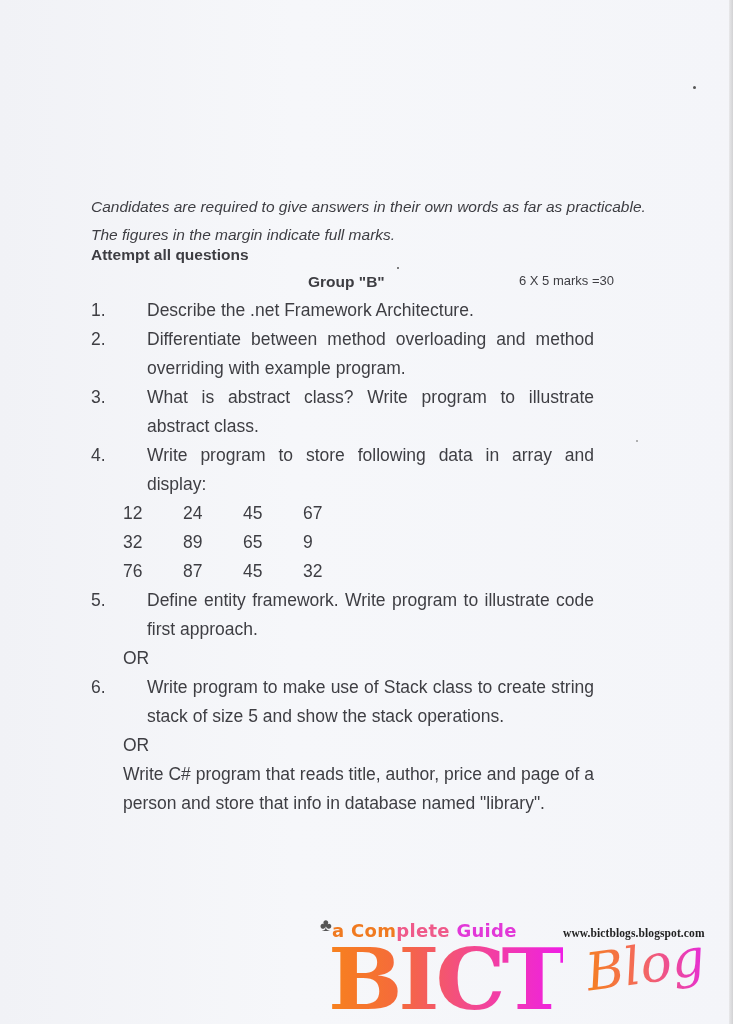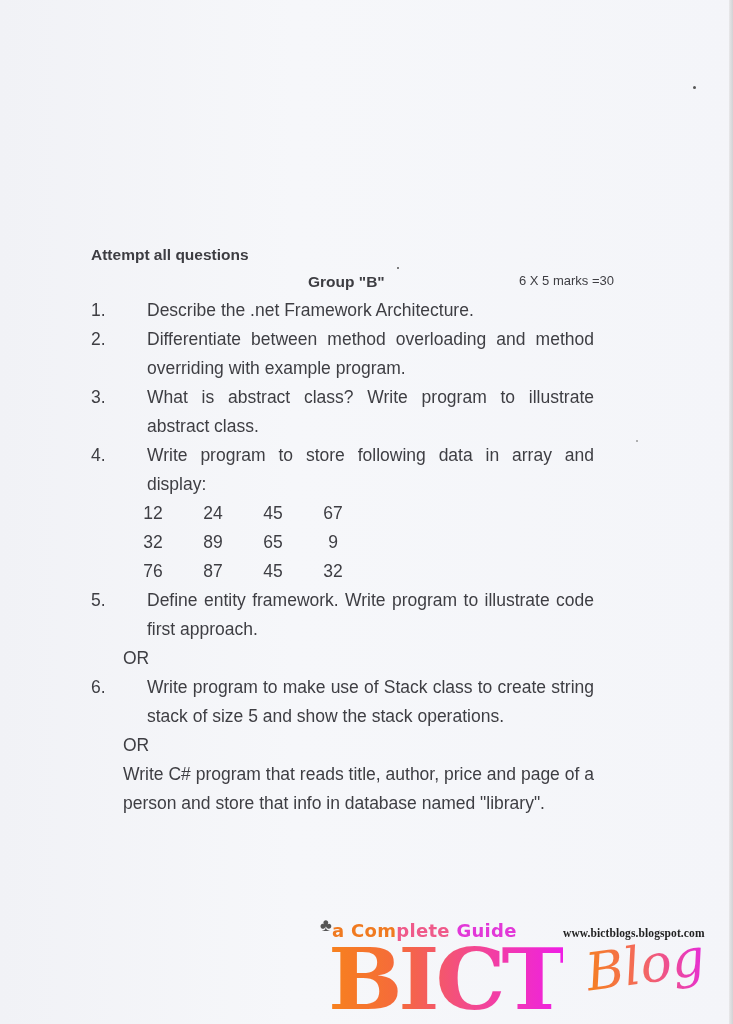--- a/index.html
+++ b/index.html
@@ -56,21 +56,21 @@
       position: absolute; left: 91px; top: 296px; width: 503px;
       font-size: 17.5px; line-height: 29px; color: #3e3e43;
     }
     .q { position: relative; padding-left: 32px; text-align: justify; }
     .q-num { position: absolute; left: 0; top: 0; }
     .q-text { display: block; margin-left: 24px; }
     .q-or { padding-left: 32px; }
     .q-alt { padding-left: 32px; text-align: justify; }
 
     .array-table { margin-left: 32px; border-collapse: collapse; }
-    .array-table td { width: 60px; padding: 0; font-size: 17.5px; line-height: 29px; color: #3e3e43; text-align: center; }
+    .array-table td { width: 60px; padding: 0; font-size: 17.5px; line-height: 29px; color: #3e3e43; }
 
     .logo {
       position: absolute; left: 318px; top: 915px; width: 415px; height: 109px;
     }
     .logo-club {
       position: absolute; left: 2px; top: 1px; font-size: 18px; color: #555; line-height: 1;
     }
     .logo-tagline {
       position: absolute; left: 14px; top: 7px; font-weight: bold; font-size: 18px; line-height: 1;
       font-family: "DejaVu Sans", sans-serif; letter-spacing: 0.3px;
@@ -98,20 +98,21 @@
     }
     .speck { position: absolute; background: #555; border-radius: 50%; }
   </style>
 </head>
 <body>
 
 <div class="page">
   <div class="page-edge"></div>
 
 
+  <div class="instructions">Candidates are required to give answers in their own words as far as practicable. The figures in the margin indicate full marks.</div>
   <div class="attempt">Attempt all questions</div>
   <div class="group-title">Group "B"</div>
   <div class="group-marks">6 X 5 marks =30</div>
 
   <div class="questions">
     <div class="q">
       <span class="q-num">1.</span>
       <span class="q-text">Describe the .net Framework Architecture.</span>
     </div>
     <div class="q">

